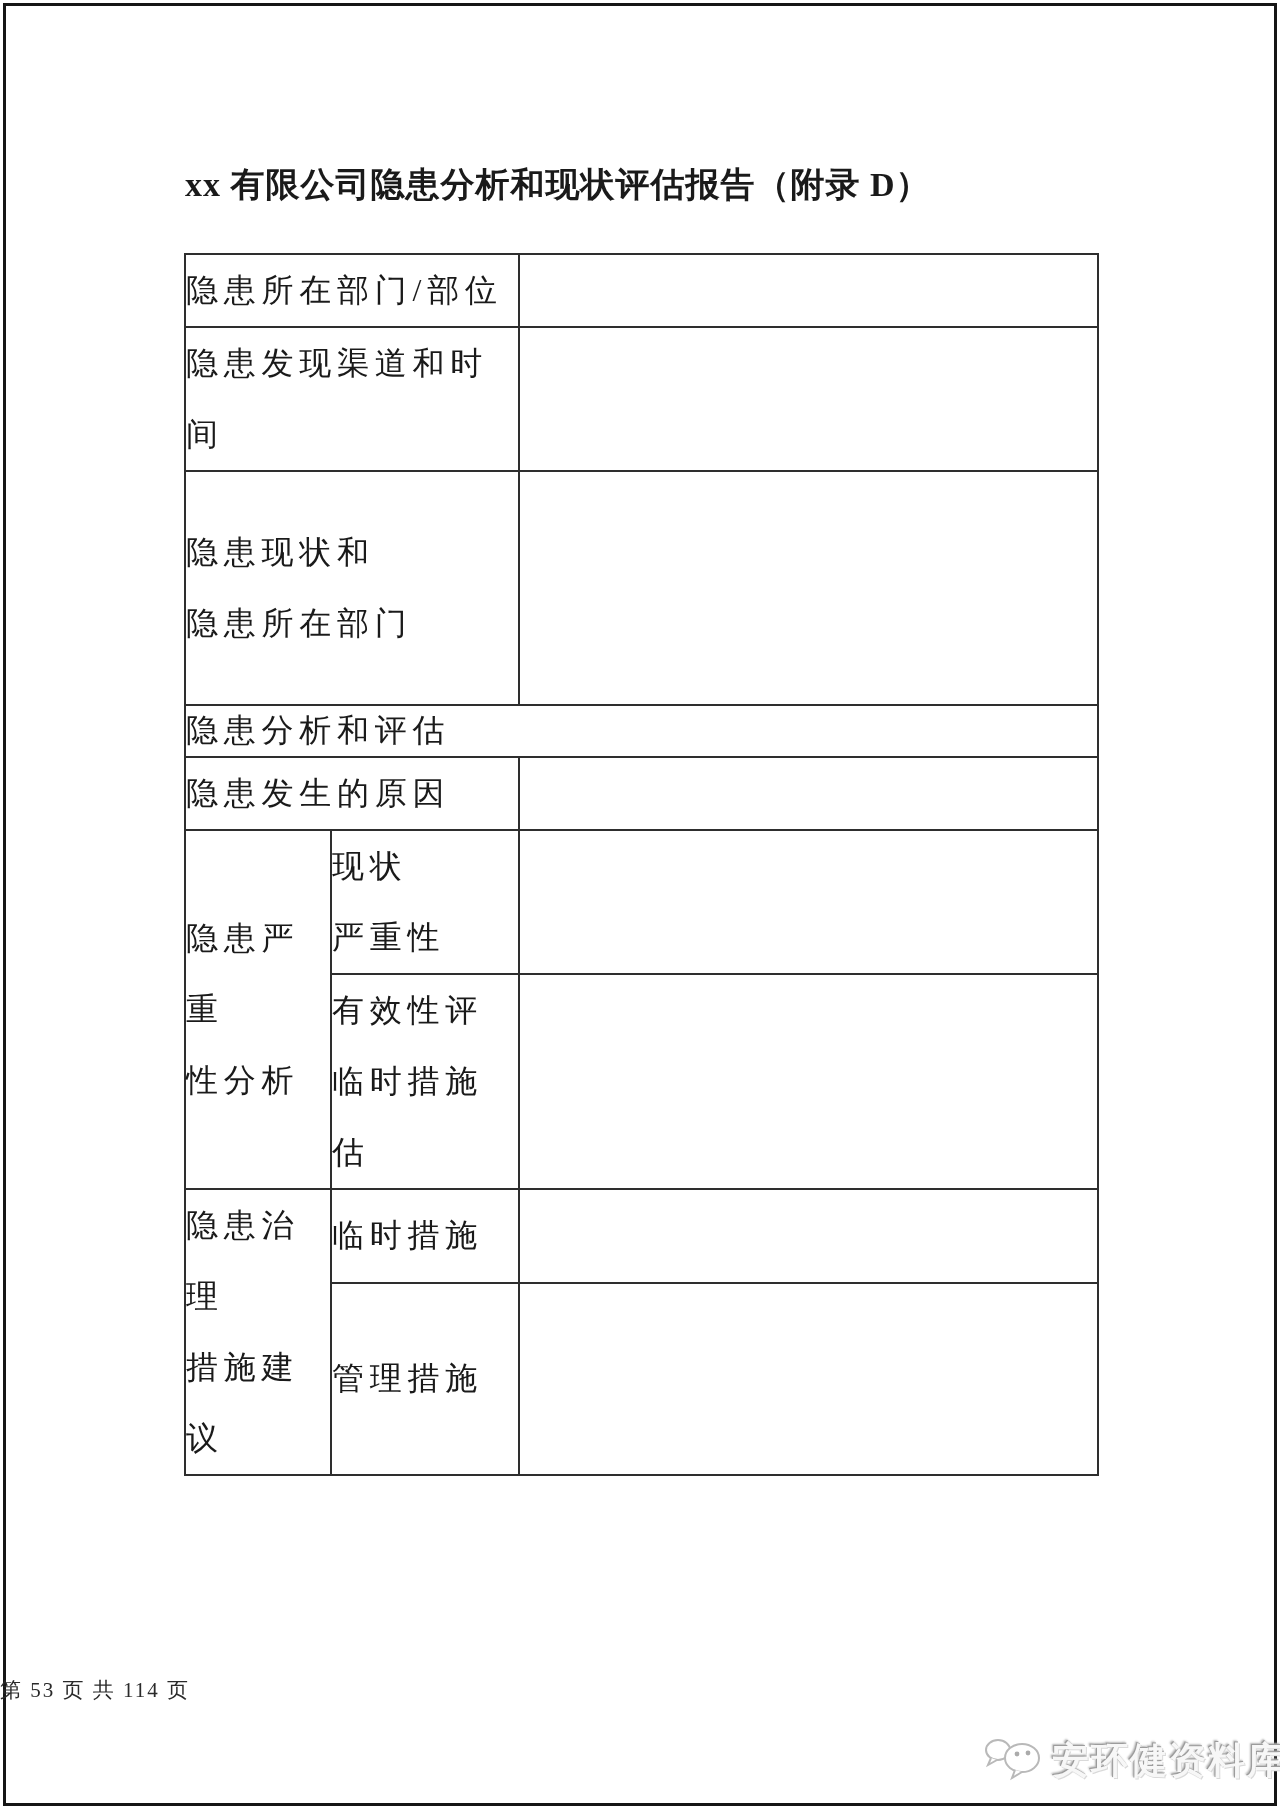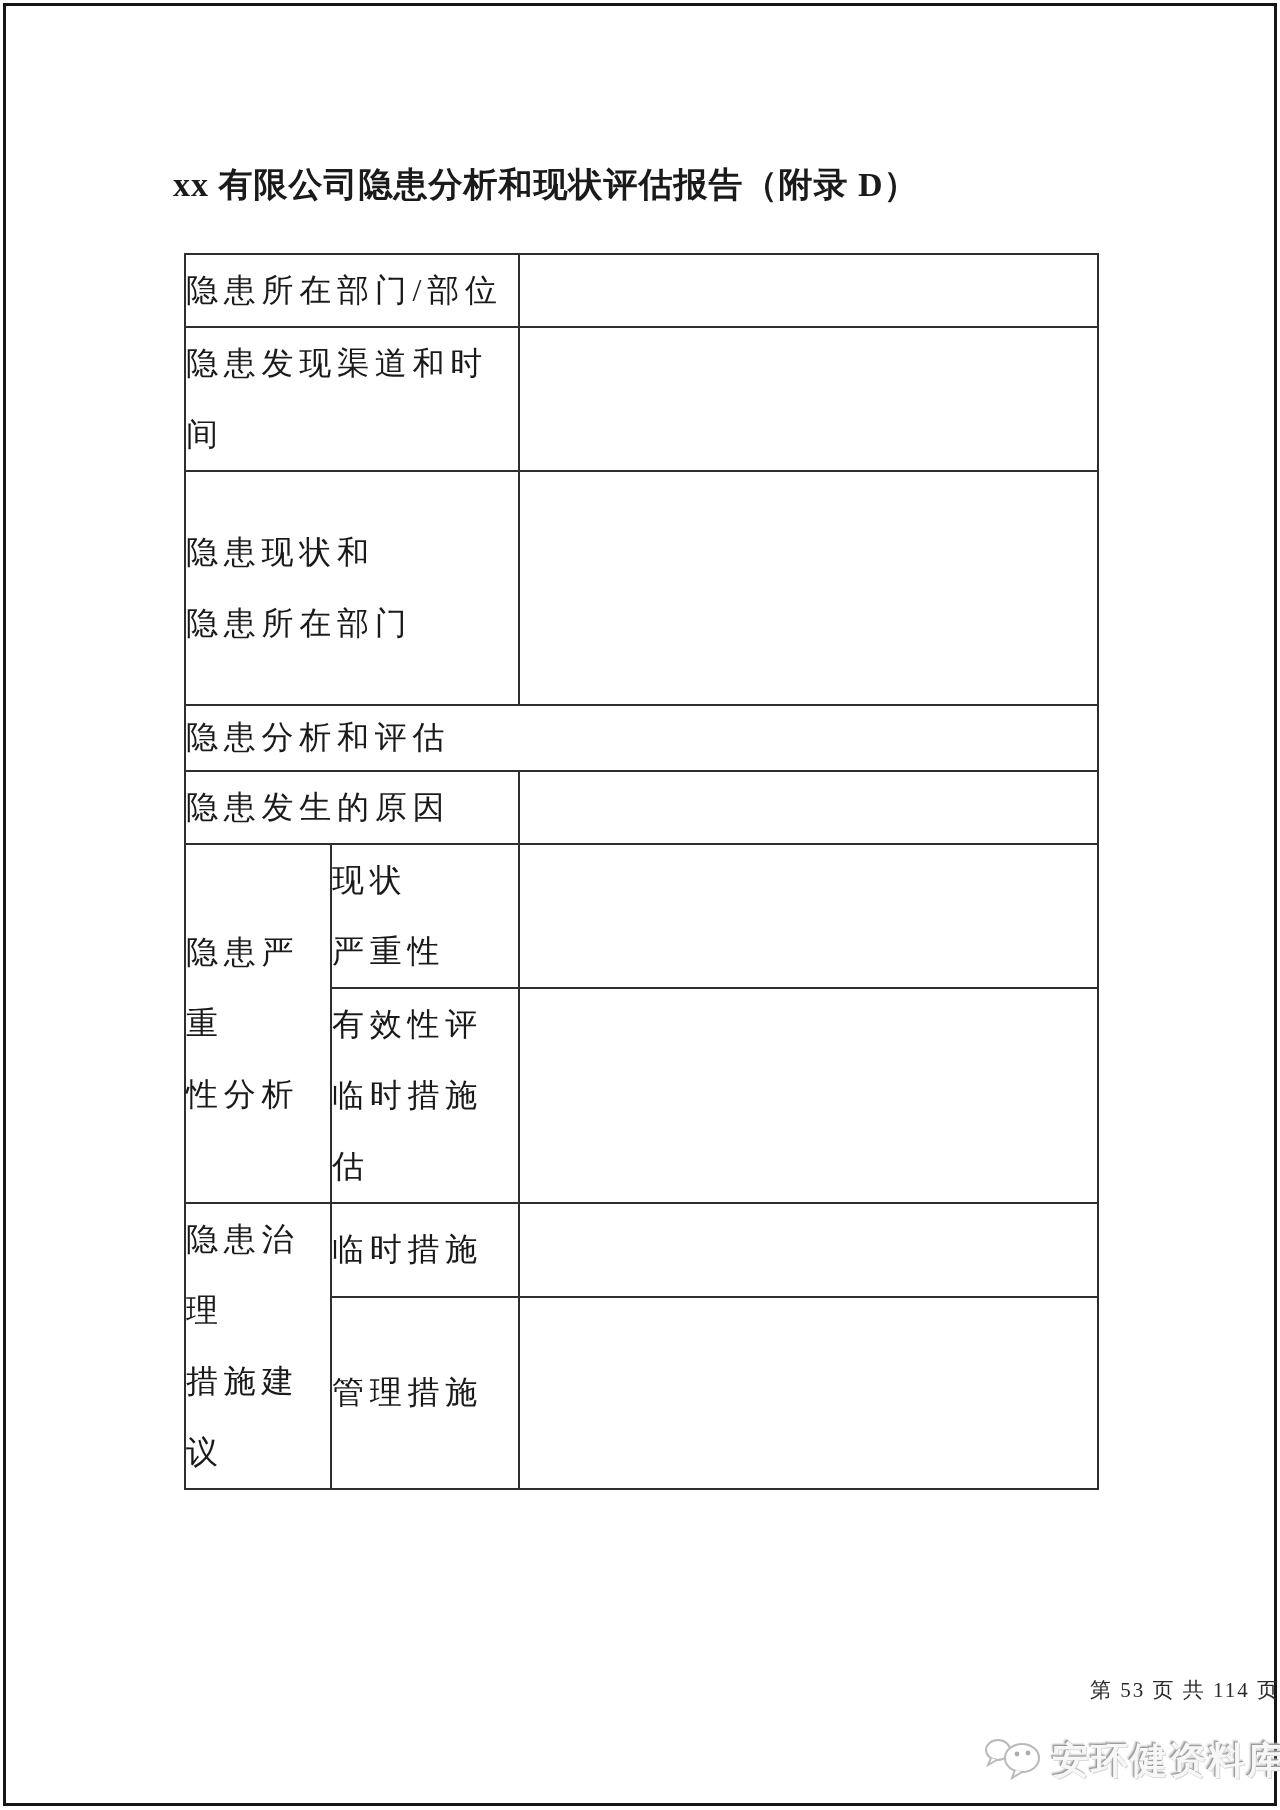--- a/index.html
+++ b/index.html
@@ -7,39 +7,39 @@
   body {
     width:1280px; height:1810px; position:relative;
     font-family:"Liberation Serif","DejaVu Serif",serif;
     color:#1a1a1a;
   }
   .page-frame {
     position:absolute; left:3px; top:3px; width:1274px; height:1803px;
     border:3px solid #161616; background:#ffffff;
   }
   .doc-title {
-    position:absolute; left:173px; top:162px;
+    position:absolute; left:185px; top:162px;
     font-size:34px; font-weight:bold; letter-spacing:1px; white-space:nowrap;font-family:Liberation Serif, serif;
   }
   table.form {
     position:absolute; left:184px; top:253px;
     width:913px; border-collapse:collapse; table-layout:fixed;
   }
   table.form td {
     border:2px solid #2e2e2e;
     vertical-align:middle;
     font-size:32px; letter-spacing:0.18em;
     background:#ffffff;
   }
   td.lbl div { line-height:71px; }
   td.value-cell { background:#ffffff; }
   .analysis-header { font-size:32px; letter-spacing:0.18em; }
   .page-footer {
     position:absolute; left:0; top:1676px; width:100%;
-    text-align:right; font-size:21px; letter-spacing:2px; color:#2a2a2a;
+    text-align:left; font-size:21px; letter-spacing:2px; color:#2a2a2a;
   }
   .watermark {
     position:absolute; left:982px; top:1736px;
     display:flex; align-items:center; white-space:nowrap;
   }
   .wm-text {
     font-size:37px; font-weight:bold; letter-spacing:2px;
     color:#f7f7f7;
     text-shadow:-1px -1px 0 #9c9c9c, 1px 1px 0 #d9d9d9, -2px -2px 2px #b5b5b5;
   }
@@ -71,21 +71,21 @@
     </td>
     <td class="value-cell"></td>
   </tr>
   <tr style="height:234px">
     <td colspan="2" class="lbl">
       <div>隐患现状和</div>
       <div>隐患所在部门</div>
     </td>
     <td class="value-cell"></td>
   </tr>
-  <tr style="height:66px">
+  <tr style="height:52px">
     <td colspan="3" class="analysis-header">隐患分析和评估</td>
   </tr>
   <tr style="height:61px">
     <td colspan="2" class="lbl">
       <div>隐患发生的原因</div>
     </td>
     <td class="value-cell"></td>
   </tr>
   <tr style="height:139px">
     <td rowspan="2" class="lbl">

